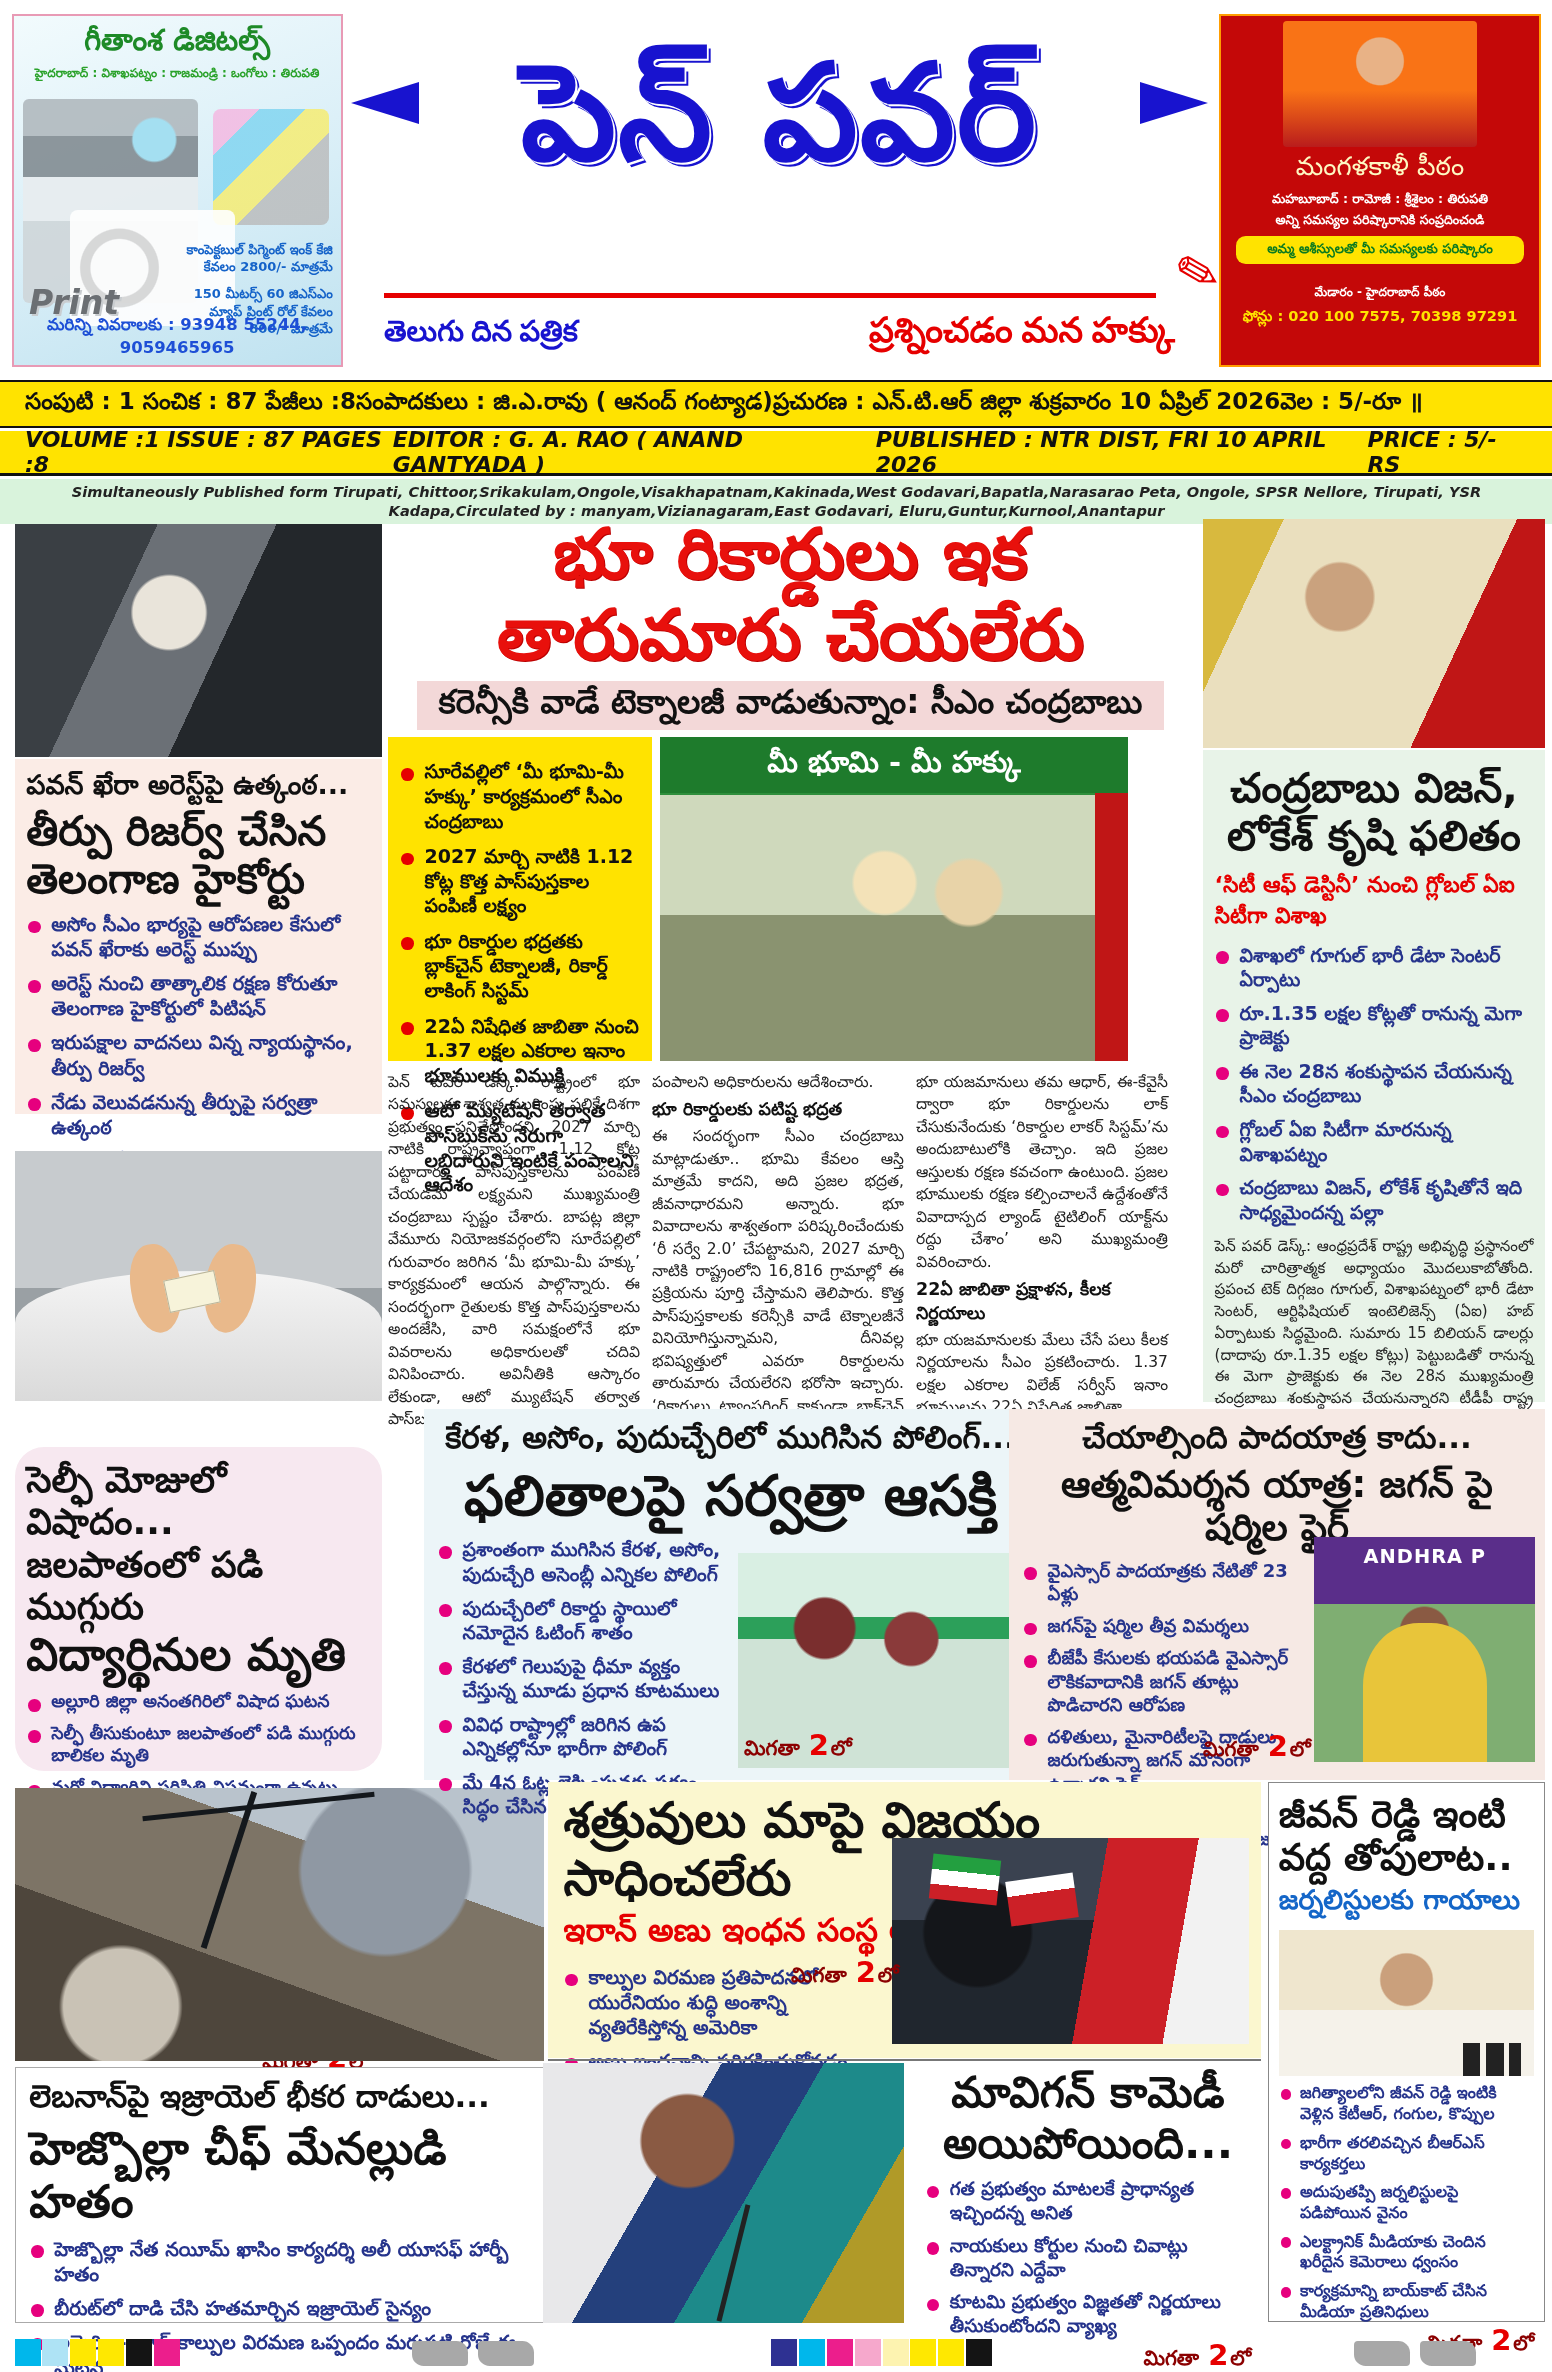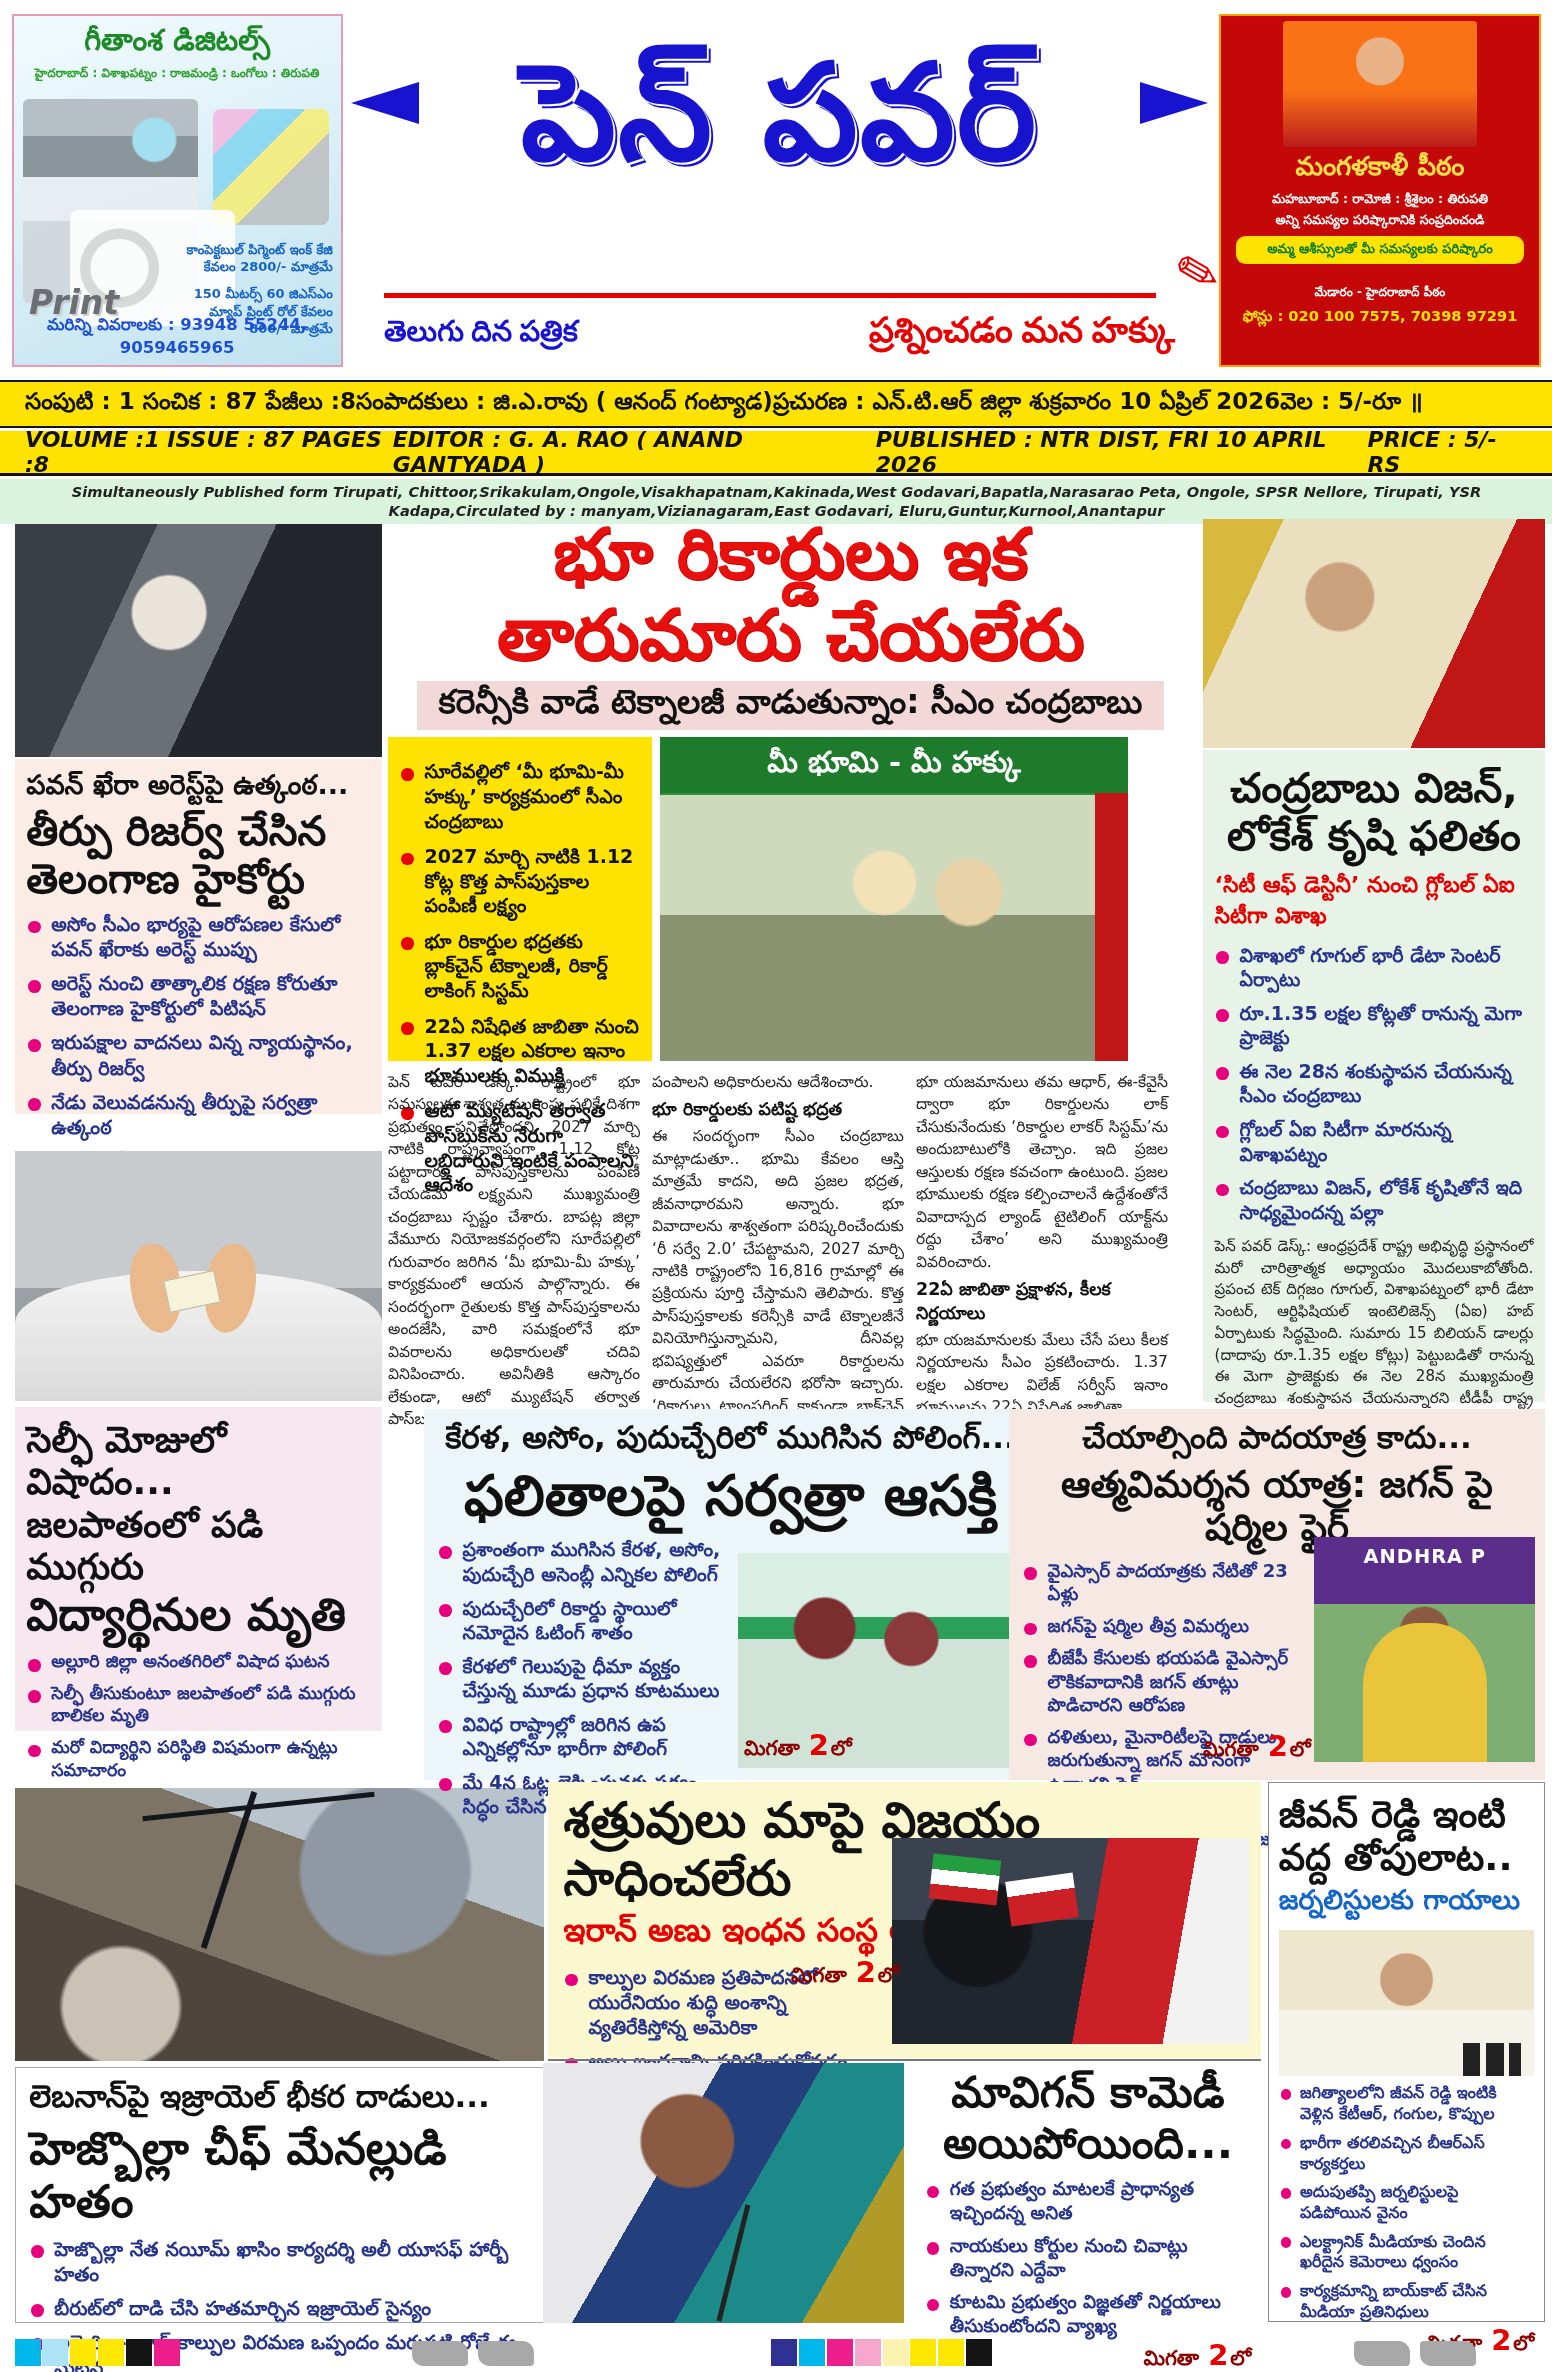--- a/index.html
+++ b/index.html
@@ -42,21 +42,21 @@
   .mast-tags { position:absolute; left:39px; right:39px; top:297px; display:flex; justify-content:space-between; align-items:center;font-family:Liberation Serif, serif; }
   .tag-left  { color:#1813cf; font-size:29px; font-weight:800; }
   .tag-right { color:#e60000; font-size:35px; font-weight:800; }
   .pen-hand { position:absolute; right:-5.8px; top:229px; color:#e60000; font-size:52px; transform:rotate(-15deg); }
 
   .ad-right { position:absolute; left:1219px; top:13.6px; width:322px; height:353px;
     background:#c40808; border:2.9px solid #ff9d00; text-align:center; padding:5.8px; color:#fff; }
   .guru-photo { margin:0 auto; width:194px; height:126px;
     background:radial-gradient(circle at 50% 32%, #e8b286 0 18%, transparent 19%),
                linear-gradient(180deg,#f97316 0 55%, #b91c1c 100%); border-radius:3.9px; }
-  .ad-right .ttl { color:#fde047; font-size:26px; font-weight:700; margin-top:3.9px; }
+  .ad-right .ttl { color:#fef9c3; font-size:26px; font-weight:400; margin-top:3.9px; }
   .ad-right .ln  { font-size:12.6px; font-weight:700; margin-top:2.9px; color:#fff; }
   .ad-right .hl  { margin:5.8px auto 0; width:94%; background:#ffe300; color:#0b7a1f;
     font-size:13px; font-weight:800; border-radius:9.7px; padding:4.9px 3.9px; }
   .ad-right .loc { margin-top:21px; font-size:12px; font-weight:800; color:#fff; }
   .ad-right .ph  { margin-top:5.8px; font-size:14.6px; font-weight:800; color:#ffe300; }
 
   
   .bar-te { position:absolute; left:0; top:380px; width:1553px; height:48px; background:#ffe300;
     border-top:2.9px solid #111; border-bottom:2.9px solid #111; display:flex; align-items:center;
     justify-content:flex-start; padding:0 25px; font-size:23px; font-weight:800; color:#111; }
@@ -94,22 +94,22 @@
   .illus-feet { position:absolute; left:14.6px; top:1151px; width:367px; height:250px;
     background:linear-gradient(180deg,#c7cbce 0 55%, #9aa0a4 55% 100%); }
   .feet-sheet { position:absolute; left:0; bottom:0; width:100%; height:52%;
     background:linear-gradient(180deg,#f4f4f4,#dadada); border-radius:50% 50% 0 0/40% 40% 0 0; }
   .foot { position:absolute; bottom:68px; width:50px; height:89px; background:#e9b98b; border-radius:45% 45% 50% 50%; }
   .foot.f1 { left:116px; transform:rotate(-8deg); }
   .foot.f2 { left:190px; transform:rotate(8deg); }
   .toe-tag { position:absolute; left:151px; bottom:93px; width:52px; height:33px; background:#f7f3da;
     border:1px solid #b9b49a; transform:rotate(-12deg); }
 
-  .story-selfie { position:absolute; left:14.6px; top:1407px; width:367px; height:324px;
-    background:#f7e8f0; padding:11.6px 11.6px 5.8px; }
+  .story-selfie { position:absolute; left:14.6px; top:1447px; width:367px; height:324px;
+    background:#f7e8f0; padding:11.6px 11.6px 5.8px;border-radius:29px; }
   .story-selfie .hline { font-size:36px; }
   .story-selfie ul.blt { font-size:17.5px; }
   .story-selfie .bodytx { font-size:17.5px; margin-top:9.7px; }
 
   .photo-rubble { position:absolute; left:14.6px; top:1788px; width:529px; height:273px;
     background:
       radial-gradient(circle at 20% 80%, #c9c2b5 0 12%, transparent 13%),
       radial-gradient(circle at 70% 30%, #8f98a3 0 20%, transparent 21%),
       linear-gradient(200deg,#b9c3cc 0 30%, #7d7466 30% 62%, #4e463c 62% 100%); }
   .crane { position:absolute; left:40%; top:0; width:5.8px; height:60%; background:#14181c; transform:rotate(18deg); }

